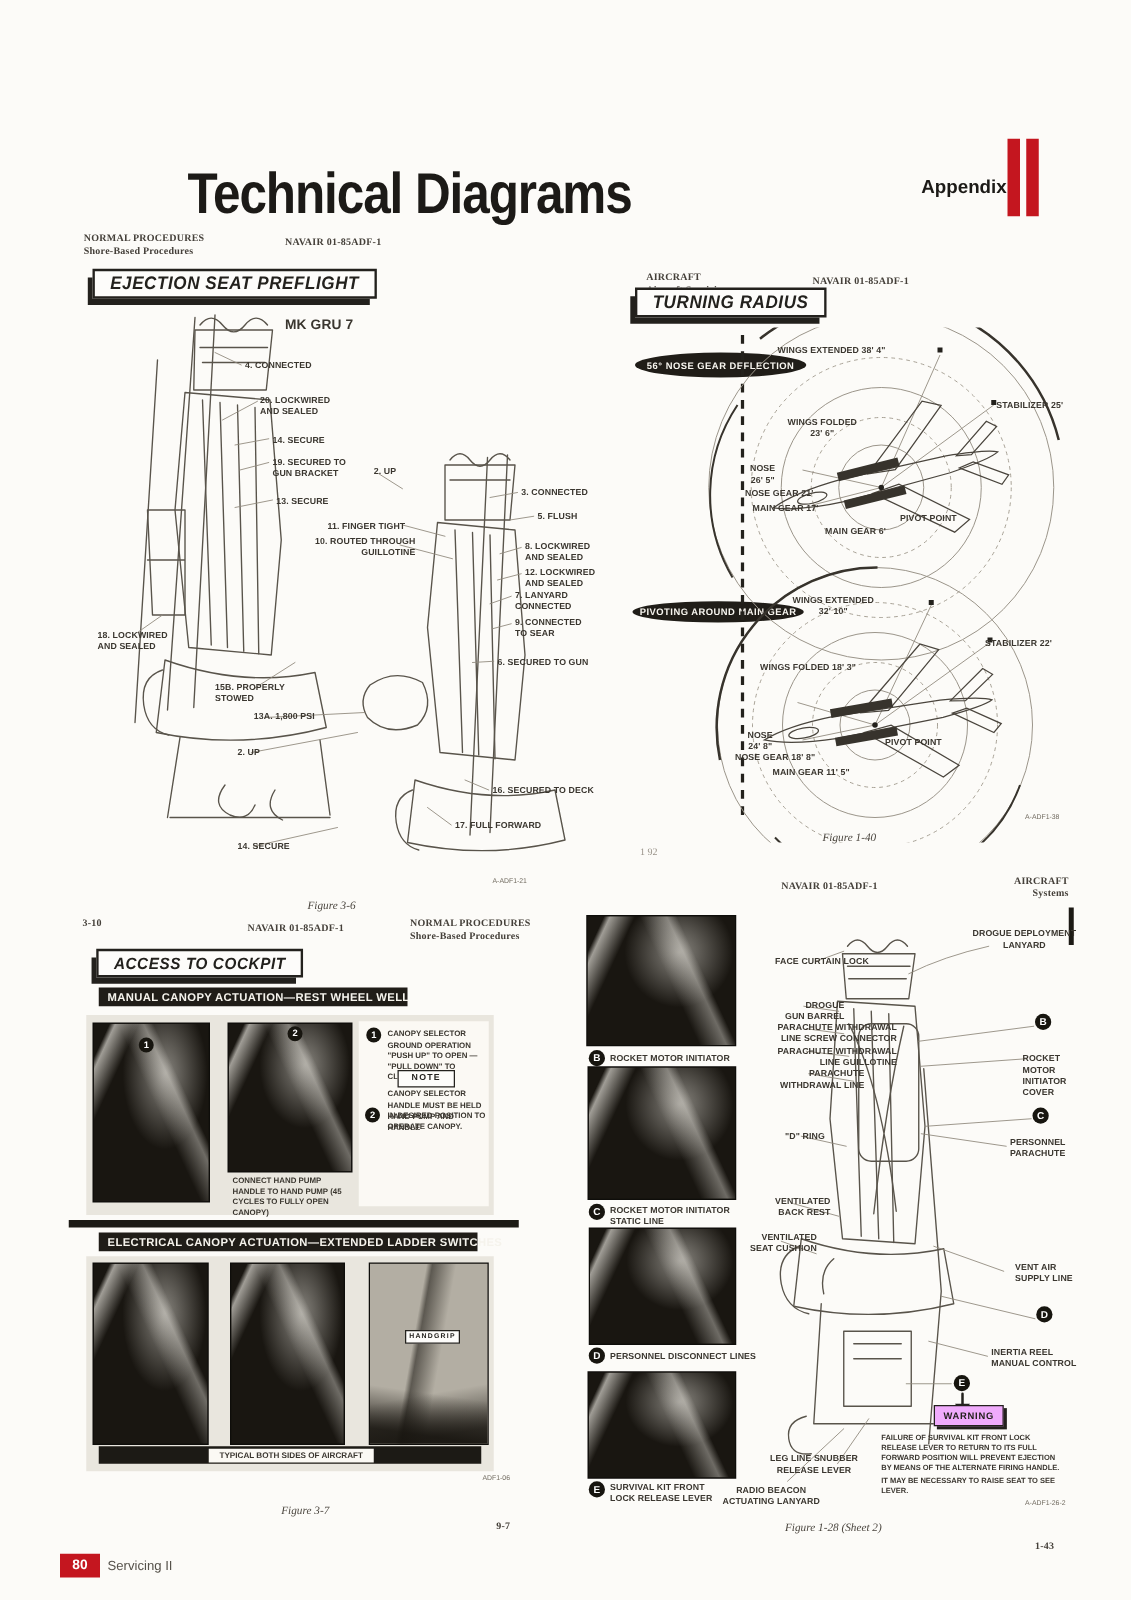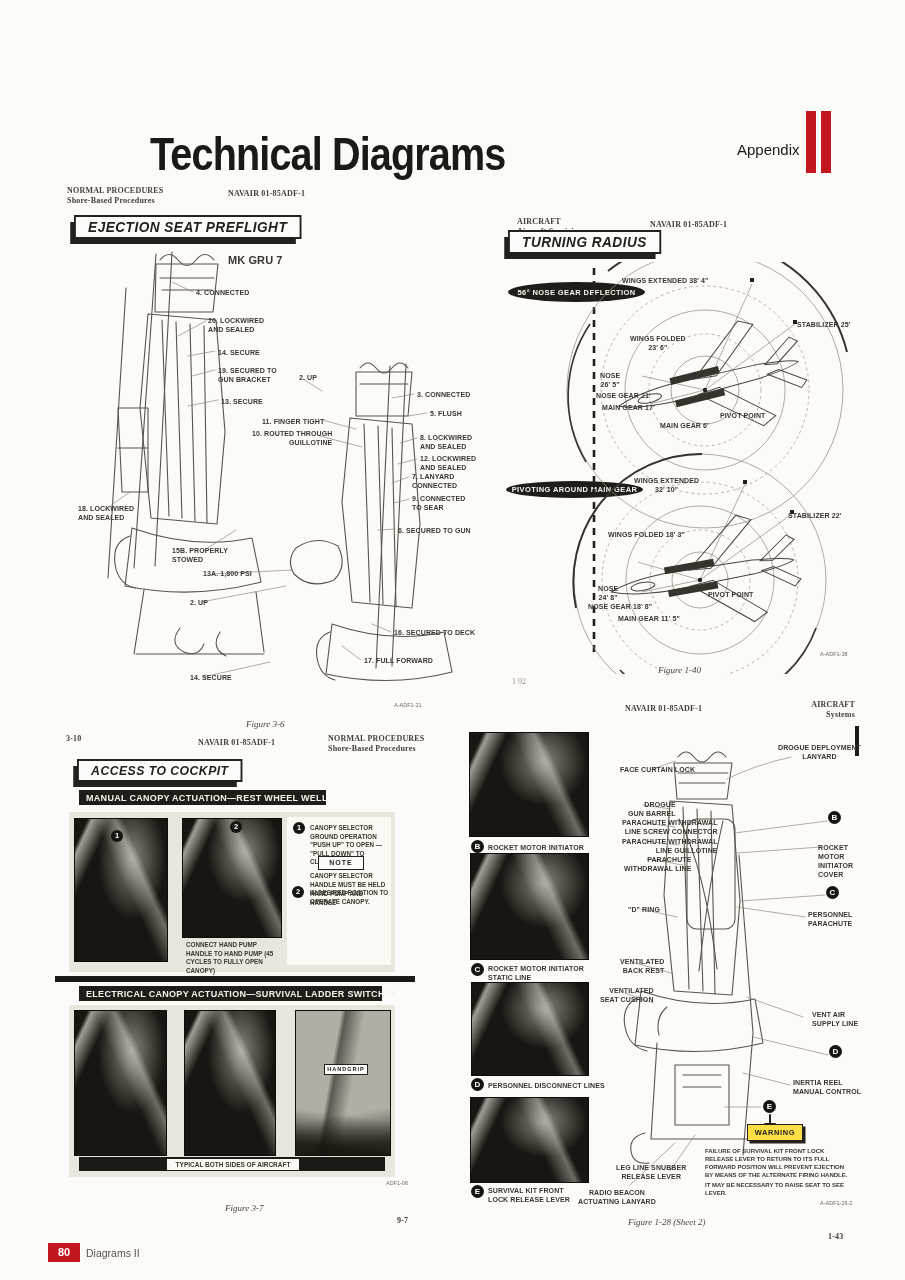--- a/index.html
+++ b/index.html
@@ -1,21 +1,21 @@
 <!DOCTYPE html>
 <html><head>
 <meta charset="utf-8">
 <style>
   html,body{margin:0;padding:0;background:#e8e8e8;}
   .sheet{position:relative;width:905px;height:1280px;background:#fcfbf8;overflow:hidden;
          font-family:"Liberation Sans",sans-serif;color:#23211d;}
   
   .doc-title{position:absolute;left:150px;top:96px;font-size:46px;font-weight:700;letter-spacing:-1px;
              transform:scaleX(.86);transform-origin:left top;white-space:nowrap;color:#1c1a17;}
-  .appx-word{position:absolute;left:737px;top:141px;font-size:15px;font-weight:400;color:#1c1a17;}
+  .appx-word{position:absolute;left:737px;top:141px;font-size:15px;font-weight:700;color:#1c1a17;}
   .appx-bar{position:absolute;top:111px;width:10px;height:62px;background:#c4161f;}
   
   .hdr{position:absolute;font:700 8px/1.25 "Liberation Serif",serif;color:#45403a;letter-spacing:.2px;white-space:pre-line;}
   .fig{position:absolute;font:italic 400 9px "Liberation Serif",serif;color:#4a453e;}
   .plate{position:absolute;font:400 5.5px "Liberation Sans",sans-serif;color:#716b60;}
   .stray{position:absolute;font:400 8px "Liberation Serif",serif;color:#9a948a;}
   
   .titlebox{position:absolute;background:#fdfcfa;border:2.5px solid #23211d;box-shadow:-5px 6px 0 -1px #23211d;
             padding:2px 13px;font:italic 700 14.5px "Liberation Sans",sans-serif;color:#23211d;
             white-space:nowrap;letter-spacing:.5px;transform:scaleX(.94);transform-origin:left top;}
@@ -39,21 +39,21 @@
      linear-gradient(8deg,rgba(22,19,14,.85) 8%,transparent 30%),
      linear-gradient(100deg,transparent 38%,rgba(22,19,14,.55) 42%,transparent 58%),
      linear-gradient(170deg,transparent 70%,rgba(22,19,14,.7) 92%);}
   .graybox{position:absolute;background:#e9e6de;}
   .whitebox{position:absolute;background:#fbf9f4;}
   .disc{position:absolute;width:13px;height:13px;border-radius:50%;background:#17150f;color:#fff;
         font:700 8px/13px "Liberation Sans",sans-serif;text-align:center;}
   .disc.sm12{width:12px;height:12px;line-height:12px;font-size:7.5px;}
   .notebox{position:absolute;border:1.5px solid #23211d;background:#fdfcfa;font:700 7px/12px "Liberation Sans",sans-serif;
            text-align:center;letter-spacing:1px;}
-  .warnbox{position:absolute;border:1.5px solid #23211d;background:#fde047;box-shadow:2.5px 2.5px 0 #23211d;
+  .warnbox{position:absolute;border:1.5px solid #23211d;background:#f0abfc;box-shadow:2.5px 2.5px 0 #23211d;
            font:700 7.5px/15px "Liberation Sans",sans-serif;text-align:center;letter-spacing:.6px;}
   .band{position:absolute;background:#1c1a15;}
   .cap{position:absolute;font:700 6.3px/1.35 "Liberation Sans",sans-serif;color:#3a362f;white-space:pre-line;}
   .art{position:absolute;}
   
   .pg-badge{position:absolute;left:48px;top:1243px;width:32px;height:19px;background:#c4161f;color:#fff;
             font:700 11px/19px "Liberation Sans",sans-serif;text-align:center;}
   .pg-label{position:absolute;left:86px;top:1247px;font:400 10.5px "Liberation Sans",sans-serif;color:#56524b;}
 </style>
 </head>
@@ -261,21 +261,21 @@
   <div class="disc sm12" style="left:293px;top:822px">1</div>
   <div class="disc sm12" style="left:292px;top:886px">2</div>
   <div class="cap" style="left:310px;top:824px;width:78px">CANOPY SELECTOR GROUND OPERATION "PUSH UP" TO OPEN — "PULL DOWN" TO CLOSE.</div>
   <div class="notebox" style="left:318px;top:856px;width:44px;height:12px">NOTE</div>
   <div class="cap" style="left:310px;top:872px;width:80px">CANOPY SELECTOR HANDLE MUST BE HELD IN DESIRED POSITION TO OPERATE CANOPY.</div>
   <div class="cap" style="left:310px;top:890px;width:78px">HAND PUMP AND HANDLE</div>
   <div class="cap" style="left:186px;top:941px;width:98px">CONNECT HAND PUMP HANDLE TO HAND PUMP (45 CYCLES TO FULLY OPEN CANOPY)</div>
 
   <div class="band" style="left:55px;top:976px;width:360px;height:6px"></div>
 
-  <div class="blackbar" style="left:79px;top:986px;width:289px;height:15px">ELECTRICAL CANOPY ACTUATION—SURVIVAL LADDER SWITCHES</div>
+  <div class="blackbar" style="left:79px;top:986px;width:289px;height:15px">ELECTRICAL CANOPY ACTUATION—EXTENDED LADDER SWITCHES</div>
   <div class="graybox" style="left:69px;top:1005px;width:326px;height:172px"></div>
   <div class="photo" style="left:75px;top:1011px;width:91px;height:144px"></div>
   <div class="photo" style="left:185px;top:1011px;width:90px;height:144px"></div>
   <div class="photo lt" style="left:296px;top:1011px;width:94px;height:144px"></div>
   <div class="notebox" style="left:324px;top:1064px;width:42px;height:9px;font-size:5.5px;line-height:8px;border-width:1px">HANDGRIP</div>
   <div class="band" style="left:79px;top:1157px;width:306px;height:14px"></div>
   <div class="whitebox" style="left:167px;top:1159px;width:132px;height:11px;text-align:center;font:700 6.5px/11px 'Liberation Sans',sans-serif;color:#3a362f">TYPICAL BOTH SIDES OF AIRCRAFT</div>
 
   <div class="plate" style="left:386px;top:1180px">ADF1-06</div>
   <div class="fig" style="left:225px;top:1203px">Figure 3-7</div>
@@ -381,15 +381,15 @@
 
   <div class="warnbox" style="left:747px;top:1124px;width:54px;height:15px">WARNING</div>
   <div class="cap" style="left:705px;top:1147px;width:148px;font-size:6px">FAILURE OF SURVIVAL KIT FRONT LOCK RELEASE LEVER TO RETURN TO ITS FULL FORWARD POSITION WILL PREVENT EJECTION BY MEANS OF THE ALTERNATE FIRING HANDLE.</div>
   <div class="cap" style="left:705px;top:1181px;width:148px;font-size:6px">IT MAY BE NECESSARY TO RAISE SEAT TO SEE LEVER.</div>
 
   <div class="plate" style="left:820px;top:1200px">A-ADF1-26-2</div>
   <div class="fig" style="left:628px;top:1217px">Figure 1-28 (Sheet 2)</div>
   <div class="hdr" style="left:828px;top:1232px">1-43</div>
 
   <div class="pg-badge">80</div>
-  <div class="pg-label">Diagrams II</div>
+  <div class="pg-label">Servicing II</div>
 
 </div>
 
 </body></html>

